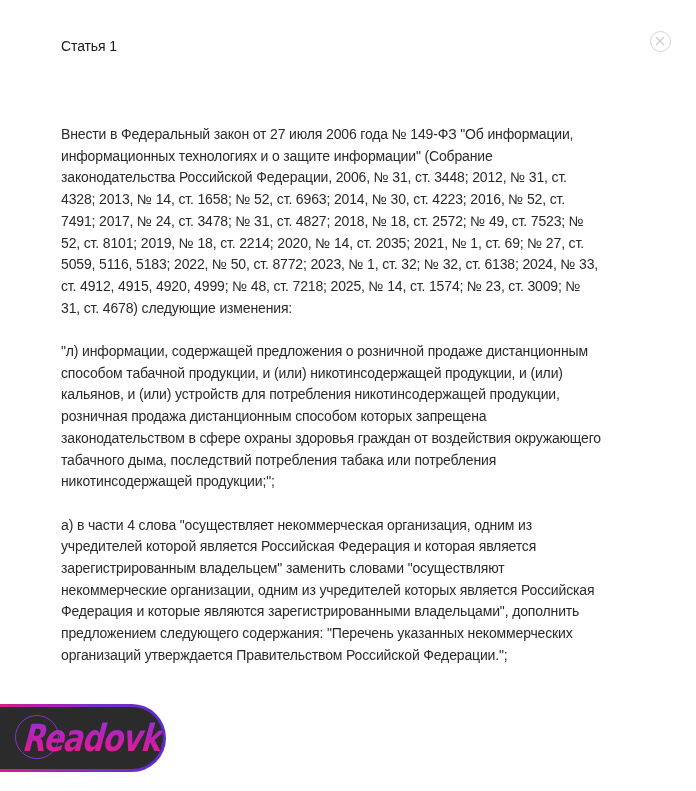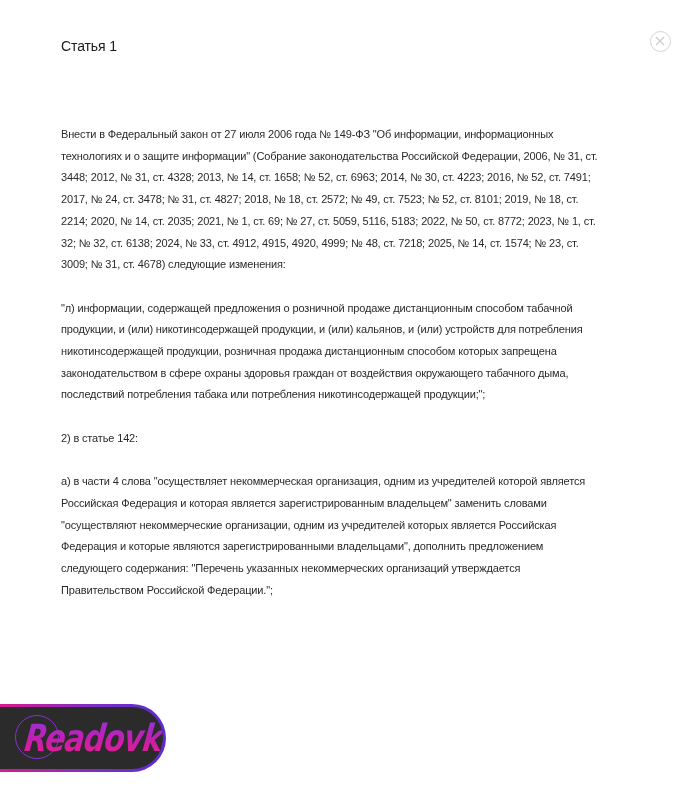--- a/index.html
+++ b/index.html
@@ -46,21 +46,21 @@
     .close-btn svg {
       position: absolute;
       left: 3px; top: 3px;
       width: 12px; height: 12px;
     }
     .body-text {
       position: absolute;
       left: 61px;
       top: 124px;
       width: 540px;
-      font-size: 11px;
+      font-size: 14px;
       line-height: 21.7px;
       color: #2a2a2a;
       letter-spacing: -0.15px;
     }
     .body-text p {
       margin: 0 0 21.7px 0;
     }
     .watermark {
       position: absolute;
       left: -6px;
@@ -113,21 +113,20 @@
   <div class="close-btn">
     <svg viewBox="0 0 12 12">
       <line x1="2" y1="2" x2="10" y2="10" stroke="#cfcfcf" stroke-width="1.4"></line>
       <line x1="10" y1="2" x2="2" y2="10" stroke="#cfcfcf" stroke-width="1.4"></line>
     </svg>
   </div>
 
   <div class="body-text">
     <p>Внести в Федеральный закон от 27 июля 2006 года № 149-ФЗ "Об информации, информационных технологиях и о защите информации" (Собрание законодательства Российской Федерации, 2006, № 31, ст. 3448; 2012, № 31, ст. 4328; 2013, № 14, ст. 1658; № 52, ст. 6963; 2014, № 30, ст. 4223; 2016, № 52, ст. 7491; 2017, № 24, ст. 3478; № 31, ст. 4827; 2018, № 18, ст. 2572; № 49, ст. 7523; № 52, ст. 8101; 2019, № 18, ст. 2214; 2020, № 14, ст. 2035; 2021, № 1, ст. 69; № 27, ст. 5059, 5116, 5183; 2022, № 50, ст. 8772; 2023, № 1, ст. 32; № 32, ст. 6138; 2024, № 33, ст. 4912, 4915, 4920, 4999; № 48, ст. 7218; 2025, № 14, ст. 1574; № 23, ст. 3009; № 31, ст. 4678) следующие изменения:</p>
     <p>"л) информации, содержащей предложения о розничной продаже дистанционным способом табачной продукции, и (или) никотинсодержащей продукции, и (или) кальянов, и (или) устройств для потребления никотинсодержащей продукции, розничная продажа дистанционным способом которых запрещена законодательством в сфере охраны здоровья граждан от воздействия окружающего табачного дыма, последствий потребления табака или потребления никотинсодержащей продукции;";</p>
-    <p>2) в статье 142:</p>
     <p>а) в части 4 слова "осуществляет некоммерческая организация, одним из учредителей которой является Российская Федерация и которая является зарегистрированным владельцем" заменить словами "осуществляют некоммерческие организации, одним из учредителей которых является Российская Федерация и которые являются зарегистрированными владельцами", дополнить предложением следующего содержания: "Перечень указанных некоммерческих организаций утверждается Правительством Российской Федерации.";</p>
   </div>
 </div>
 
 <div class="watermark">
   <div class="ring"></div>
   <div class="logo-text">Readovka</div>
 </div>
 
 </body></html>

